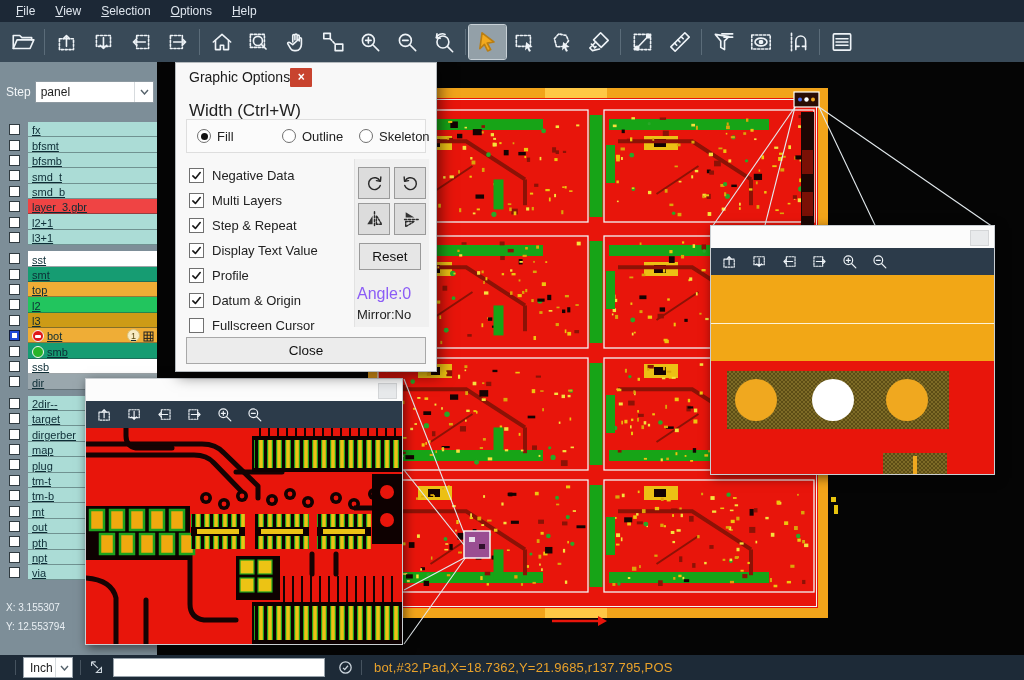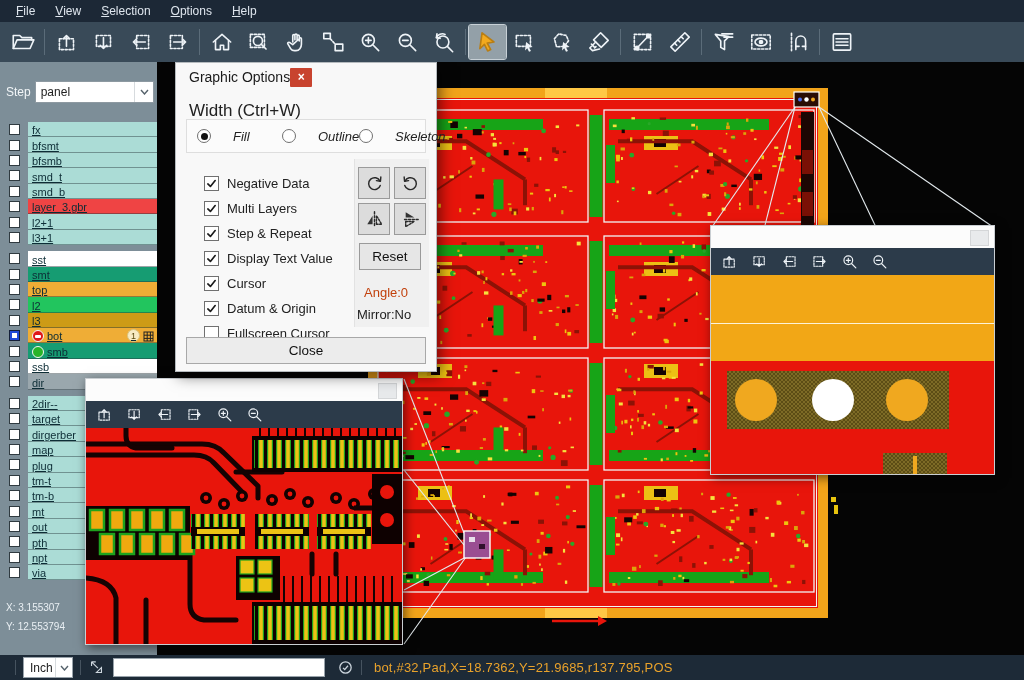--- a/index.html
+++ b/index.html
@@ -47,32 +47,32 @@
   .mag-tools .tb-btn{width:25px;height:22px;}
   .mag-tools .tb-btn svg{width:19px;height:19px;}
   .mag-body{flex:1;overflow:hidden;line-height:0;}
 
   
   .dialog{position:absolute;left:175px;top:62px;width:262px;height:310px;background:#f8f8f8;border:1px solid #b5babe;box-shadow:3px 4px 14px rgba(0,0,0,.55);z-index:4;box-sizing:border-box;}
   .dlg-title{height:28px;display:flex;align-items:center;justify-content:flex-start;padding-left:13px;font-size:14px;color:#1a1a1a;}
   .dlg-close{width:22px;height:19px;background:#c8432e;color:#fff;font-size:12px;display:flex;align-items:center;justify-content:center;margin-right:7px;border-radius:1px;font-weight:bold;}
   .dlg-width-label{position:absolute;left:13px;top:38px;font-size:17px;color:#222;}
   .radio-box{position:absolute;left:10px;top:56px;width:240px;height:34px;border:1px solid #dedede;background:#fbfbfb;box-sizing:border-box;}
-  .radio{position:absolute;top:0;height:100%;display:flex;align-items:center;gap:22px;font-size:13px;color:#222;font-style:italic;}
+  .radio{position:absolute;top:0;height:100%;display:flex;align-items:center;gap:6px;font-size:13px;color:#222;}
   .rb{width:14px;height:14px;border-radius:50%;border:1px solid #707070;background:#fff;display:flex;align-items:center;justify-content:center;box-sizing:border-box;}
   .rb.sel::after{content:"";width:7px;height:7px;background:#111;border-radius:50%;}
-  .checks{position:absolute;left:28px;top:100px;margin-top:8px;}
+  .checks{position:absolute;left:13px;top:100px;}
   .check{display:flex;align-items:center;gap:8px;height:25px;font-size:13px;color:#222;}
   .cb{width:15px;height:15px;background:#fff;border:1px solid #707070;box-sizing:border-box;display:flex;align-items:center;justify-content:center;}
   .side-panel{position:absolute;left:178px;top:96px;width:74px;height:168px;background:#f0f0f0;border-left:1px solid #e2e2e2;}
   .tf-grid{position:absolute;left:182px;top:104px;display:grid;grid-template-columns:32px 32px;gap:4px;}
   .tf-btn{width:32px;height:32px;background:#dcdcdc;border:1px solid #9a9a9a;display:flex;align-items:center;justify-content:center;color:#2a2a2a;box-sizing:border-box;}
   .tf-btn svg{width:23px;height:23px;}
   .reset-btn{position:absolute;left:183px;top:180px;width:62px;height:27px;background:#e6e6e6;border:1px solid #9a9a9a;font-size:13.5px;display:flex;align-items:center;justify-content:center;color:#111;box-sizing:border-box;}
-  .angle-text{position:absolute;left:188px;top:222px;font-size:13px;color:#c2410c;}
+  .angle-text{position:absolute;left:181px;top:222px;font-size:16px;color:#8b5cf6;}
   .mirror-text{position:absolute;left:181px;top:244px;font-size:13px;color:#222;}
   .close-btn{position:absolute;left:10px;bottom:7px;width:240px;height:27px;background:#ececec;border:1px solid #a8a8a8;font-size:13.5px;display:flex;align-items:center;justify-content:center;color:#111;box-sizing:border-box;}
 
   
   .statusbar{position:absolute;left:0;top:655px;width:100%;height:25px;background:#1d2a37;display:flex;align-items:center;z-index:5;color:#cdd6de;padding-left:8px;box-sizing:border-box;}
   .sb-sep{width:1px;height:15px;background:#46535f;margin:0 7px;}
   .unit-select{width:50px;height:21px;background:#fff;border:1px solid #98a2aa;color:#222;font-size:12px;display:flex;align-items:center;justify-content:space-between;padding-left:6px;box-sizing:border-box;}
   .unit-chev{width:16px;height:100%;border-left:1px solid #d7dbde;display:flex;align-items:center;justify-content:center;color:#566;}
   .sb-icon{display:flex;align-items:center;color:#cdd6de;}
   .sb-icon svg{width:17px;height:17px;}
@@ -1592,21 +1592,21 @@
             </svg>
           </div>
           <span>Display Text Value</span>
         </div>
         <div class="check">
           <div class="cb">
             <svg width="11" height="11" viewBox="0 0 12 12" fill="none" stroke="#1a1a1a" stroke-width="1.8" stroke-linecap="round" stroke-linejoin="round">
               <polyline points="2,6.5 4.8,9.2 10,2.8"></polyline>
             </svg>
           </div>
-          <span>Cursor</span>
+          <span>Profile</span>
         </div>
         <div class="check">
           <div class="cb">
             <svg width="11" height="11" viewBox="0 0 12 12" fill="none" stroke="#1a1a1a" stroke-width="1.8" stroke-linecap="round" stroke-linejoin="round">
               <polyline points="2,6.5 4.8,9.2 10,2.8"></polyline>
             </svg>
           </div>
           <span>Datum &amp; Origin</span>
         </div>
         <div class="check">

